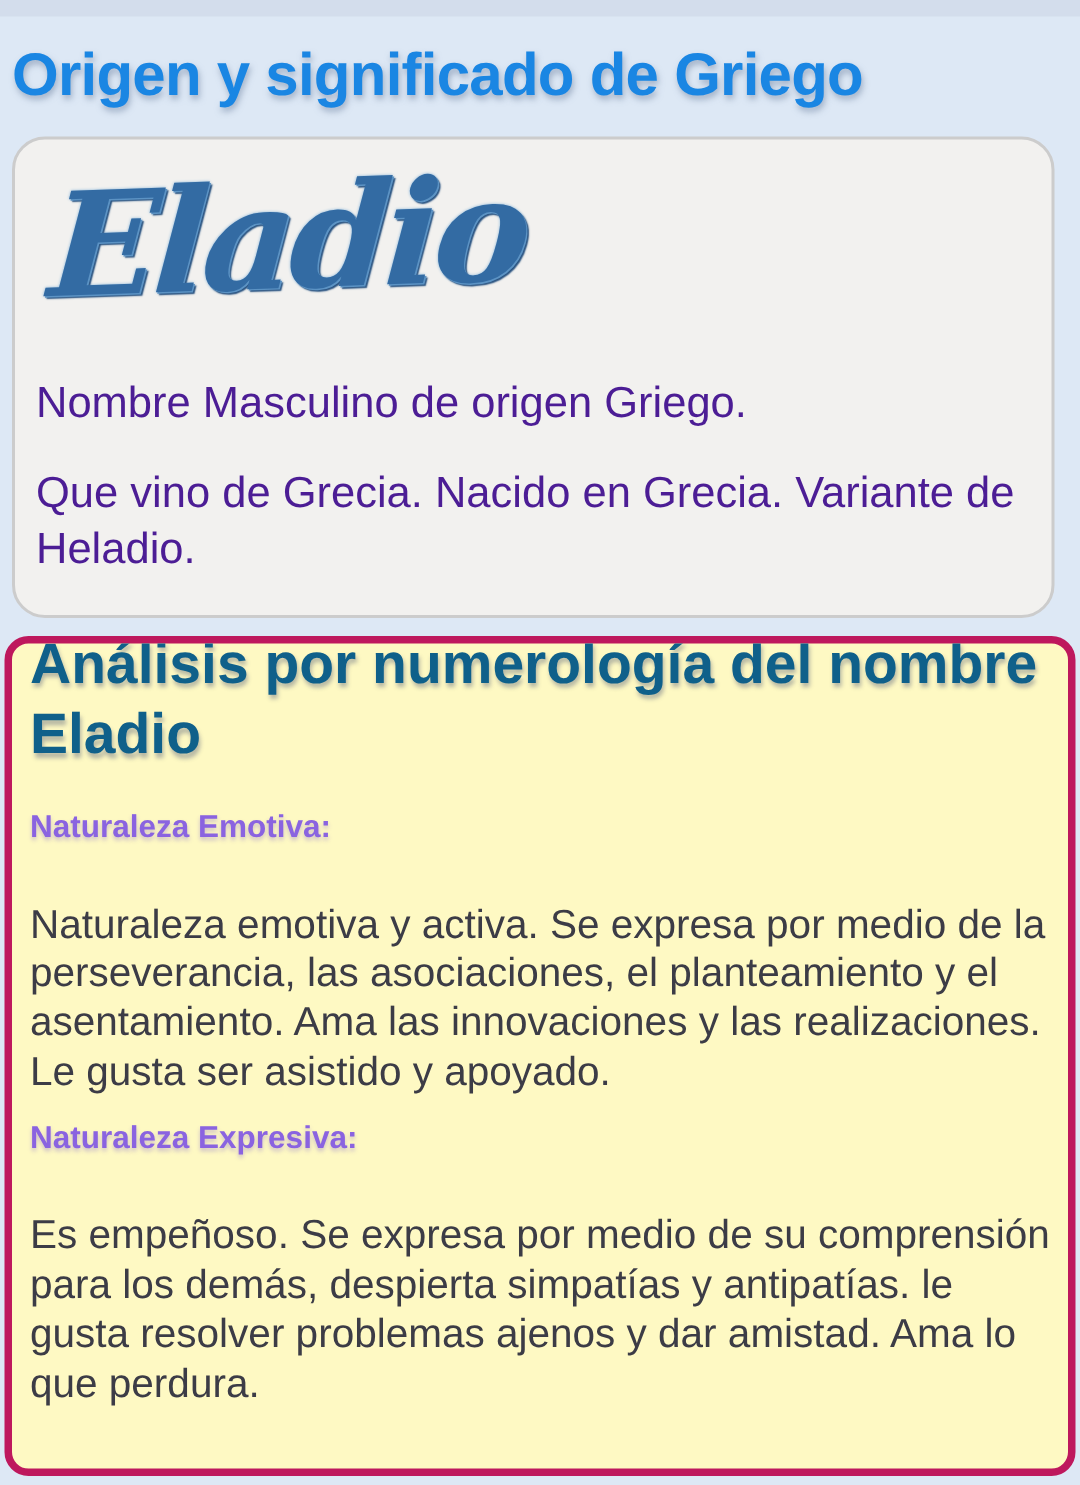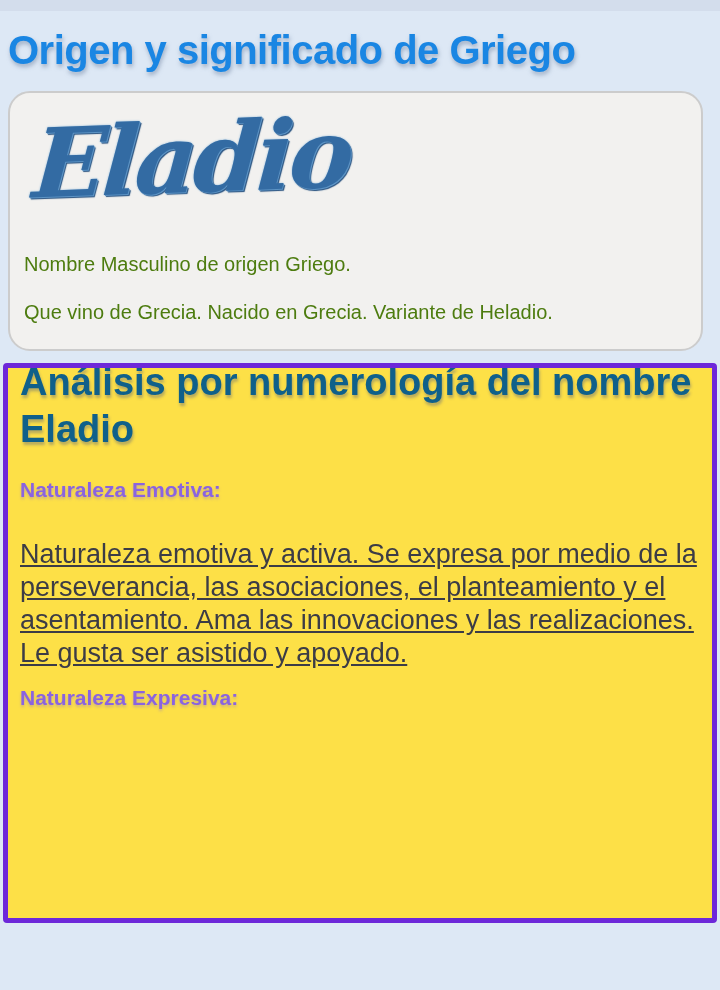--- a/index.html
+++ b/index.html
@@ -45,33 +45,33 @@
     font-style: italic;
     font-weight: bold;
     font-size: 96px;
     line-height: 1.05;
     letter-spacing: -4px;
     color: #336ba3;
     transform: skewX(-6deg) rotate(-2deg);
     text-shadow: 1px 1px 0 #5c93c4, 2px 2px 1px #27517f, 0 0 2px #7fb0d8;
   }
   .name-card p {
-    font-size: 20px;
+    font-size: 29px;
     line-height: 1.3;
-    color: #4d7c0f;
+    color: #4c1d95;
     margin-top: 22px;
   }
   .name-card p.first { margin-top: 16px; }
 
   
   .numerology-card {
     margin: 0 3px 0 3px;
-    background: #fde047;
-    border: 5px solid #6d28d9;
-    border-radius: 4px;
+    background: #fef9c3;
+    border: 5px solid #be185d;
+    border-radius: 16px;
     padding: 0 12px 10px 12px;
     overflow: hidden;
     min-height: 560px;
   }
   .numerology-title {
     margin: -9px 0 26px 0;
     font-size: 38px;
     line-height: 1.23;
     font-weight: bold;
     color: #0f608a;
@@ -82,21 +82,20 @@
     font-weight: bold;
     color: #8a63e0;
     margin: 0 0 36px 0;
     text-shadow: 0 2px 3px rgba(145, 120, 205, 0.45);
   }
   .section-body {
     font-size: 27px;
     line-height: 1.22;
     color: #3c3c46;
     margin: 0 0 16px 0;
-    text-decoration: underline;
   }
 </style>
 </head>
 <body>
 
 <div class="top-strip"></div>
 
 <h1 class="page-title">Origen y significado de Griego</h1>
 
 <div class="name-card">
@@ -107,13 +106,14 @@
   <p>Que vino de Grecia. Nacido en Grecia. Variante de Heladio.</p>
 </div>
 
 <div class="numerology-card">
   <h2 class="numerology-title">Análisis por numerología del nombre Eladio</h2>
 
   <h3 class="section-heading">Naturaleza Emotiva:</h3>
   <p class="section-body">Naturaleza emotiva y activa. Se expresa por medio de la perseverancia, las asociaciones, el planteamiento y el asentamiento. Ama las innovaciones y las realizaciones. Le gusta ser asistido y apoyado.</p>
 
   <h3 class="section-heading">Naturaleza Expresiva:</h3>
+  <p class="section-body">Es empeñoso. Se expresa por medio de su comprensión para los demás, despierta simpatías y antipatías. le gusta resolver problemas ajenos y dar amistad. Ama lo que perdura.</p>
 </div>
 
 </body></html>

